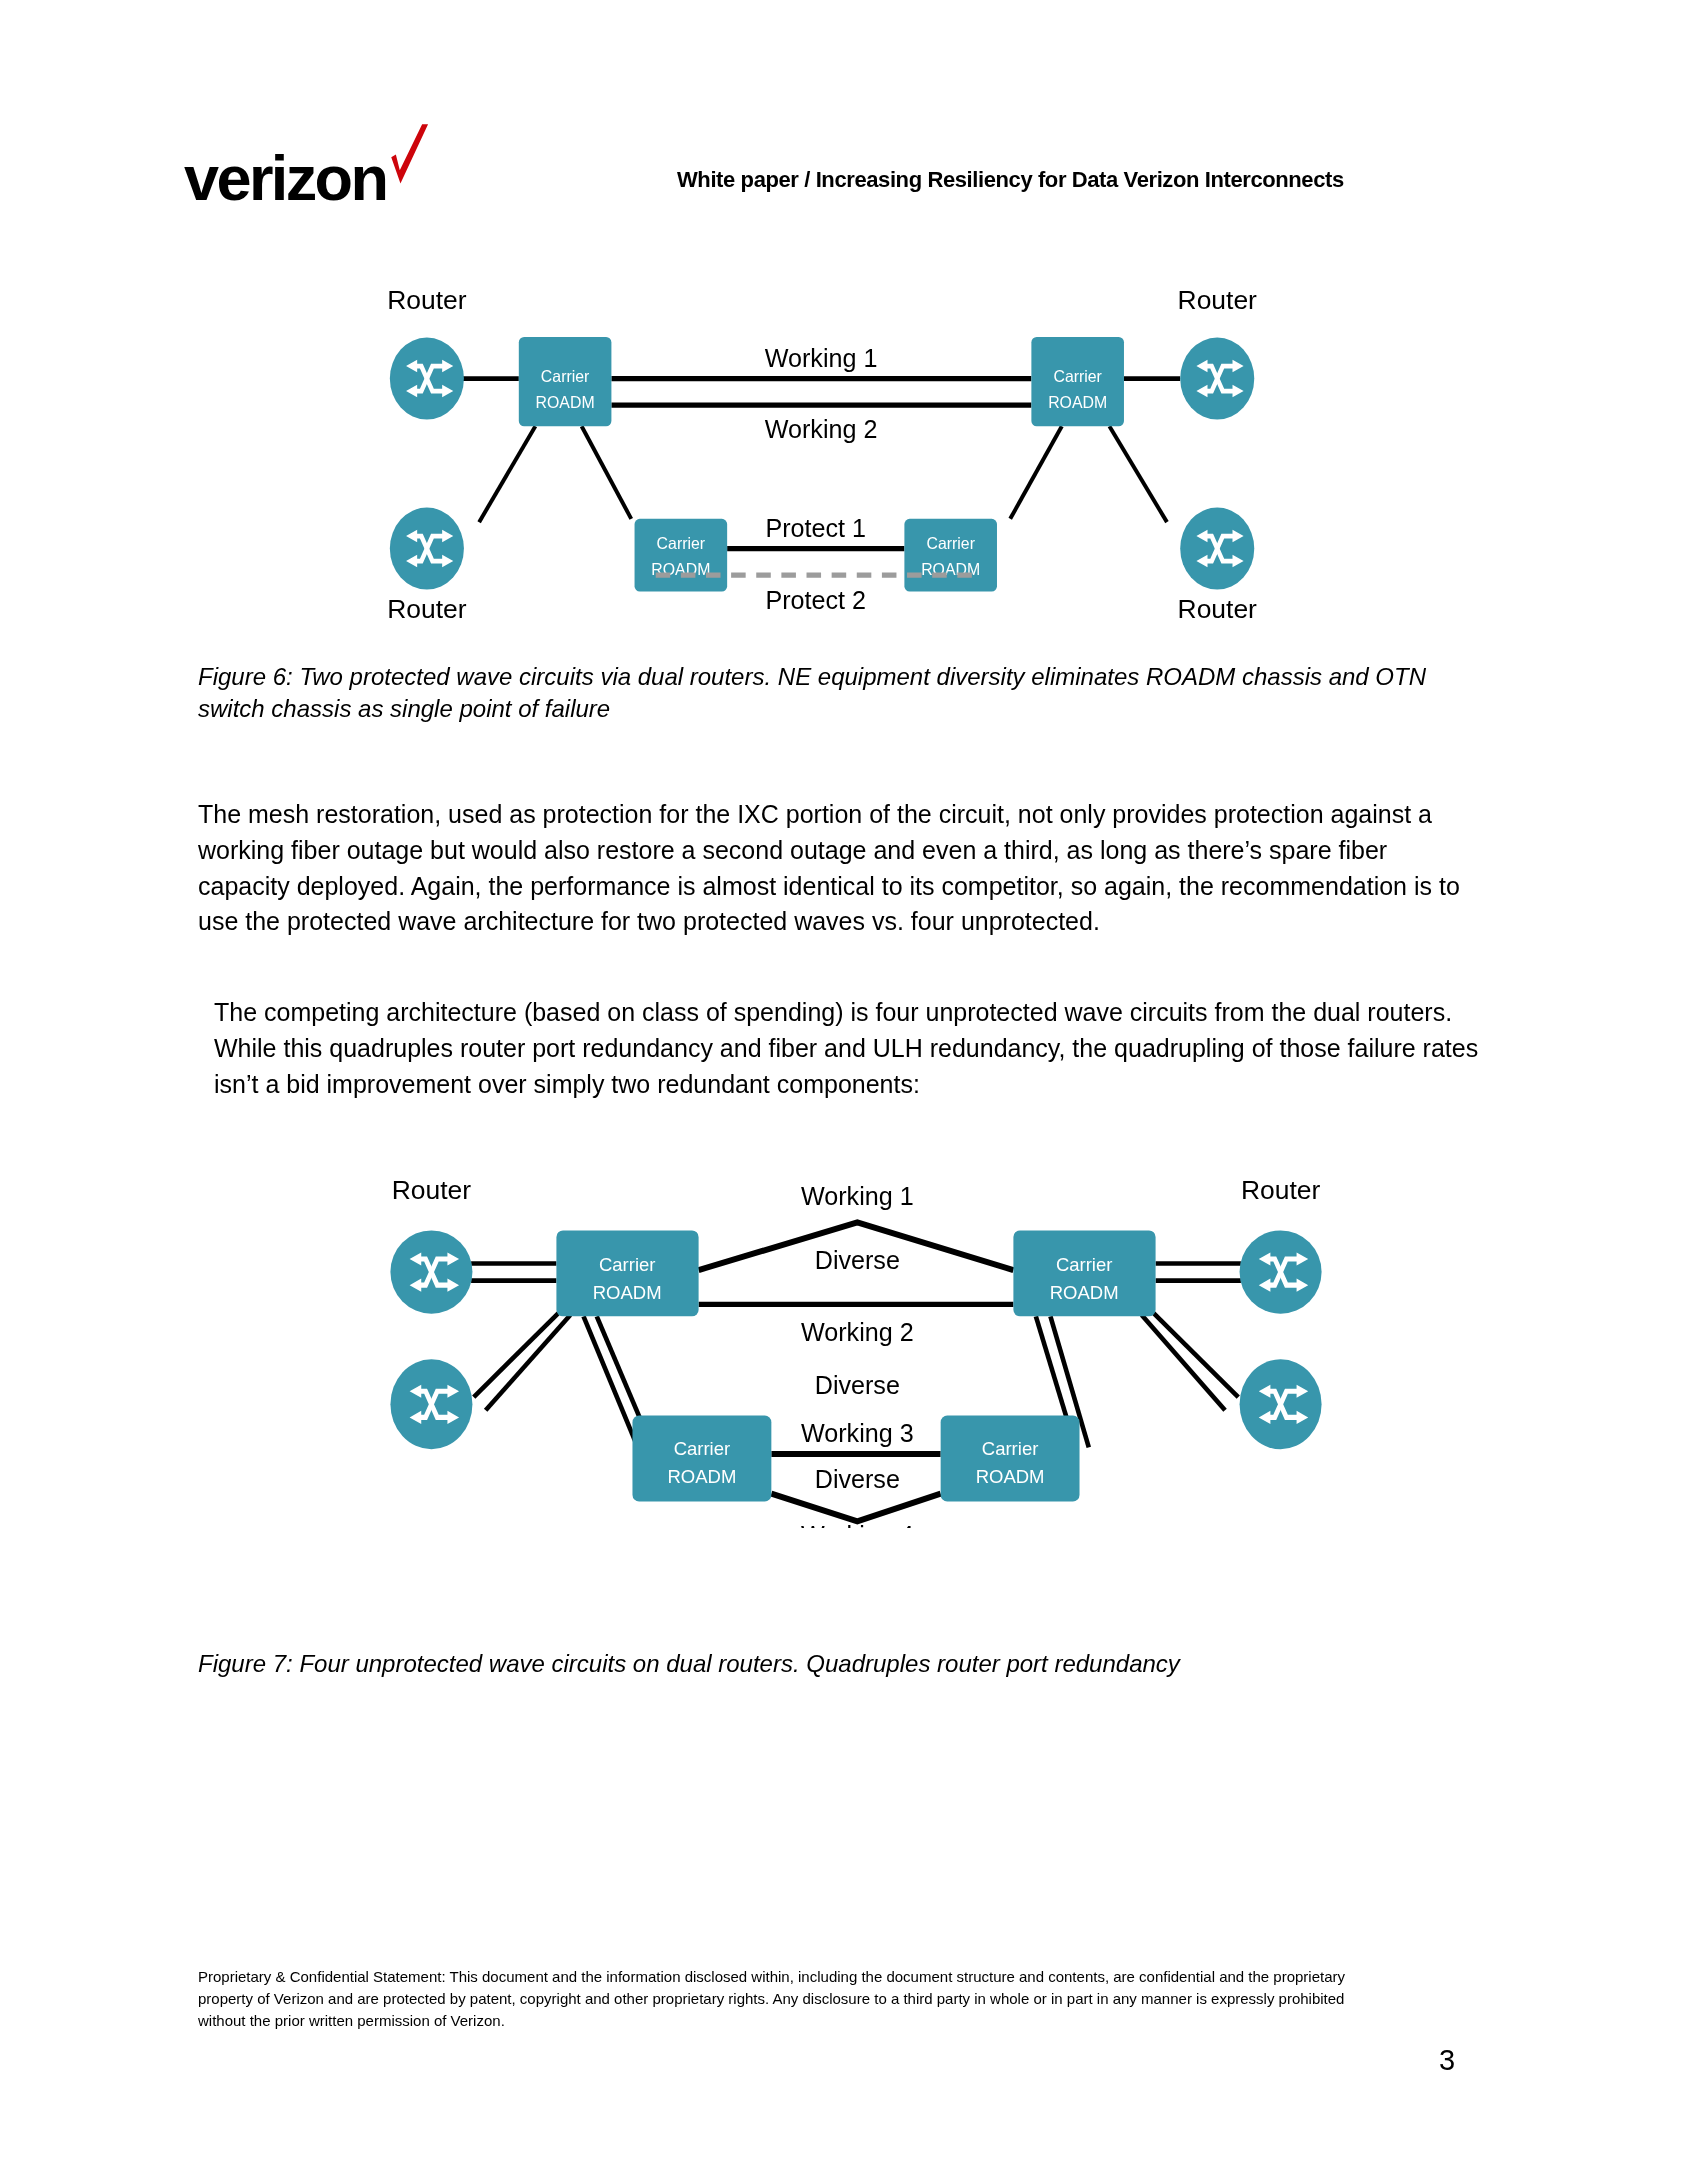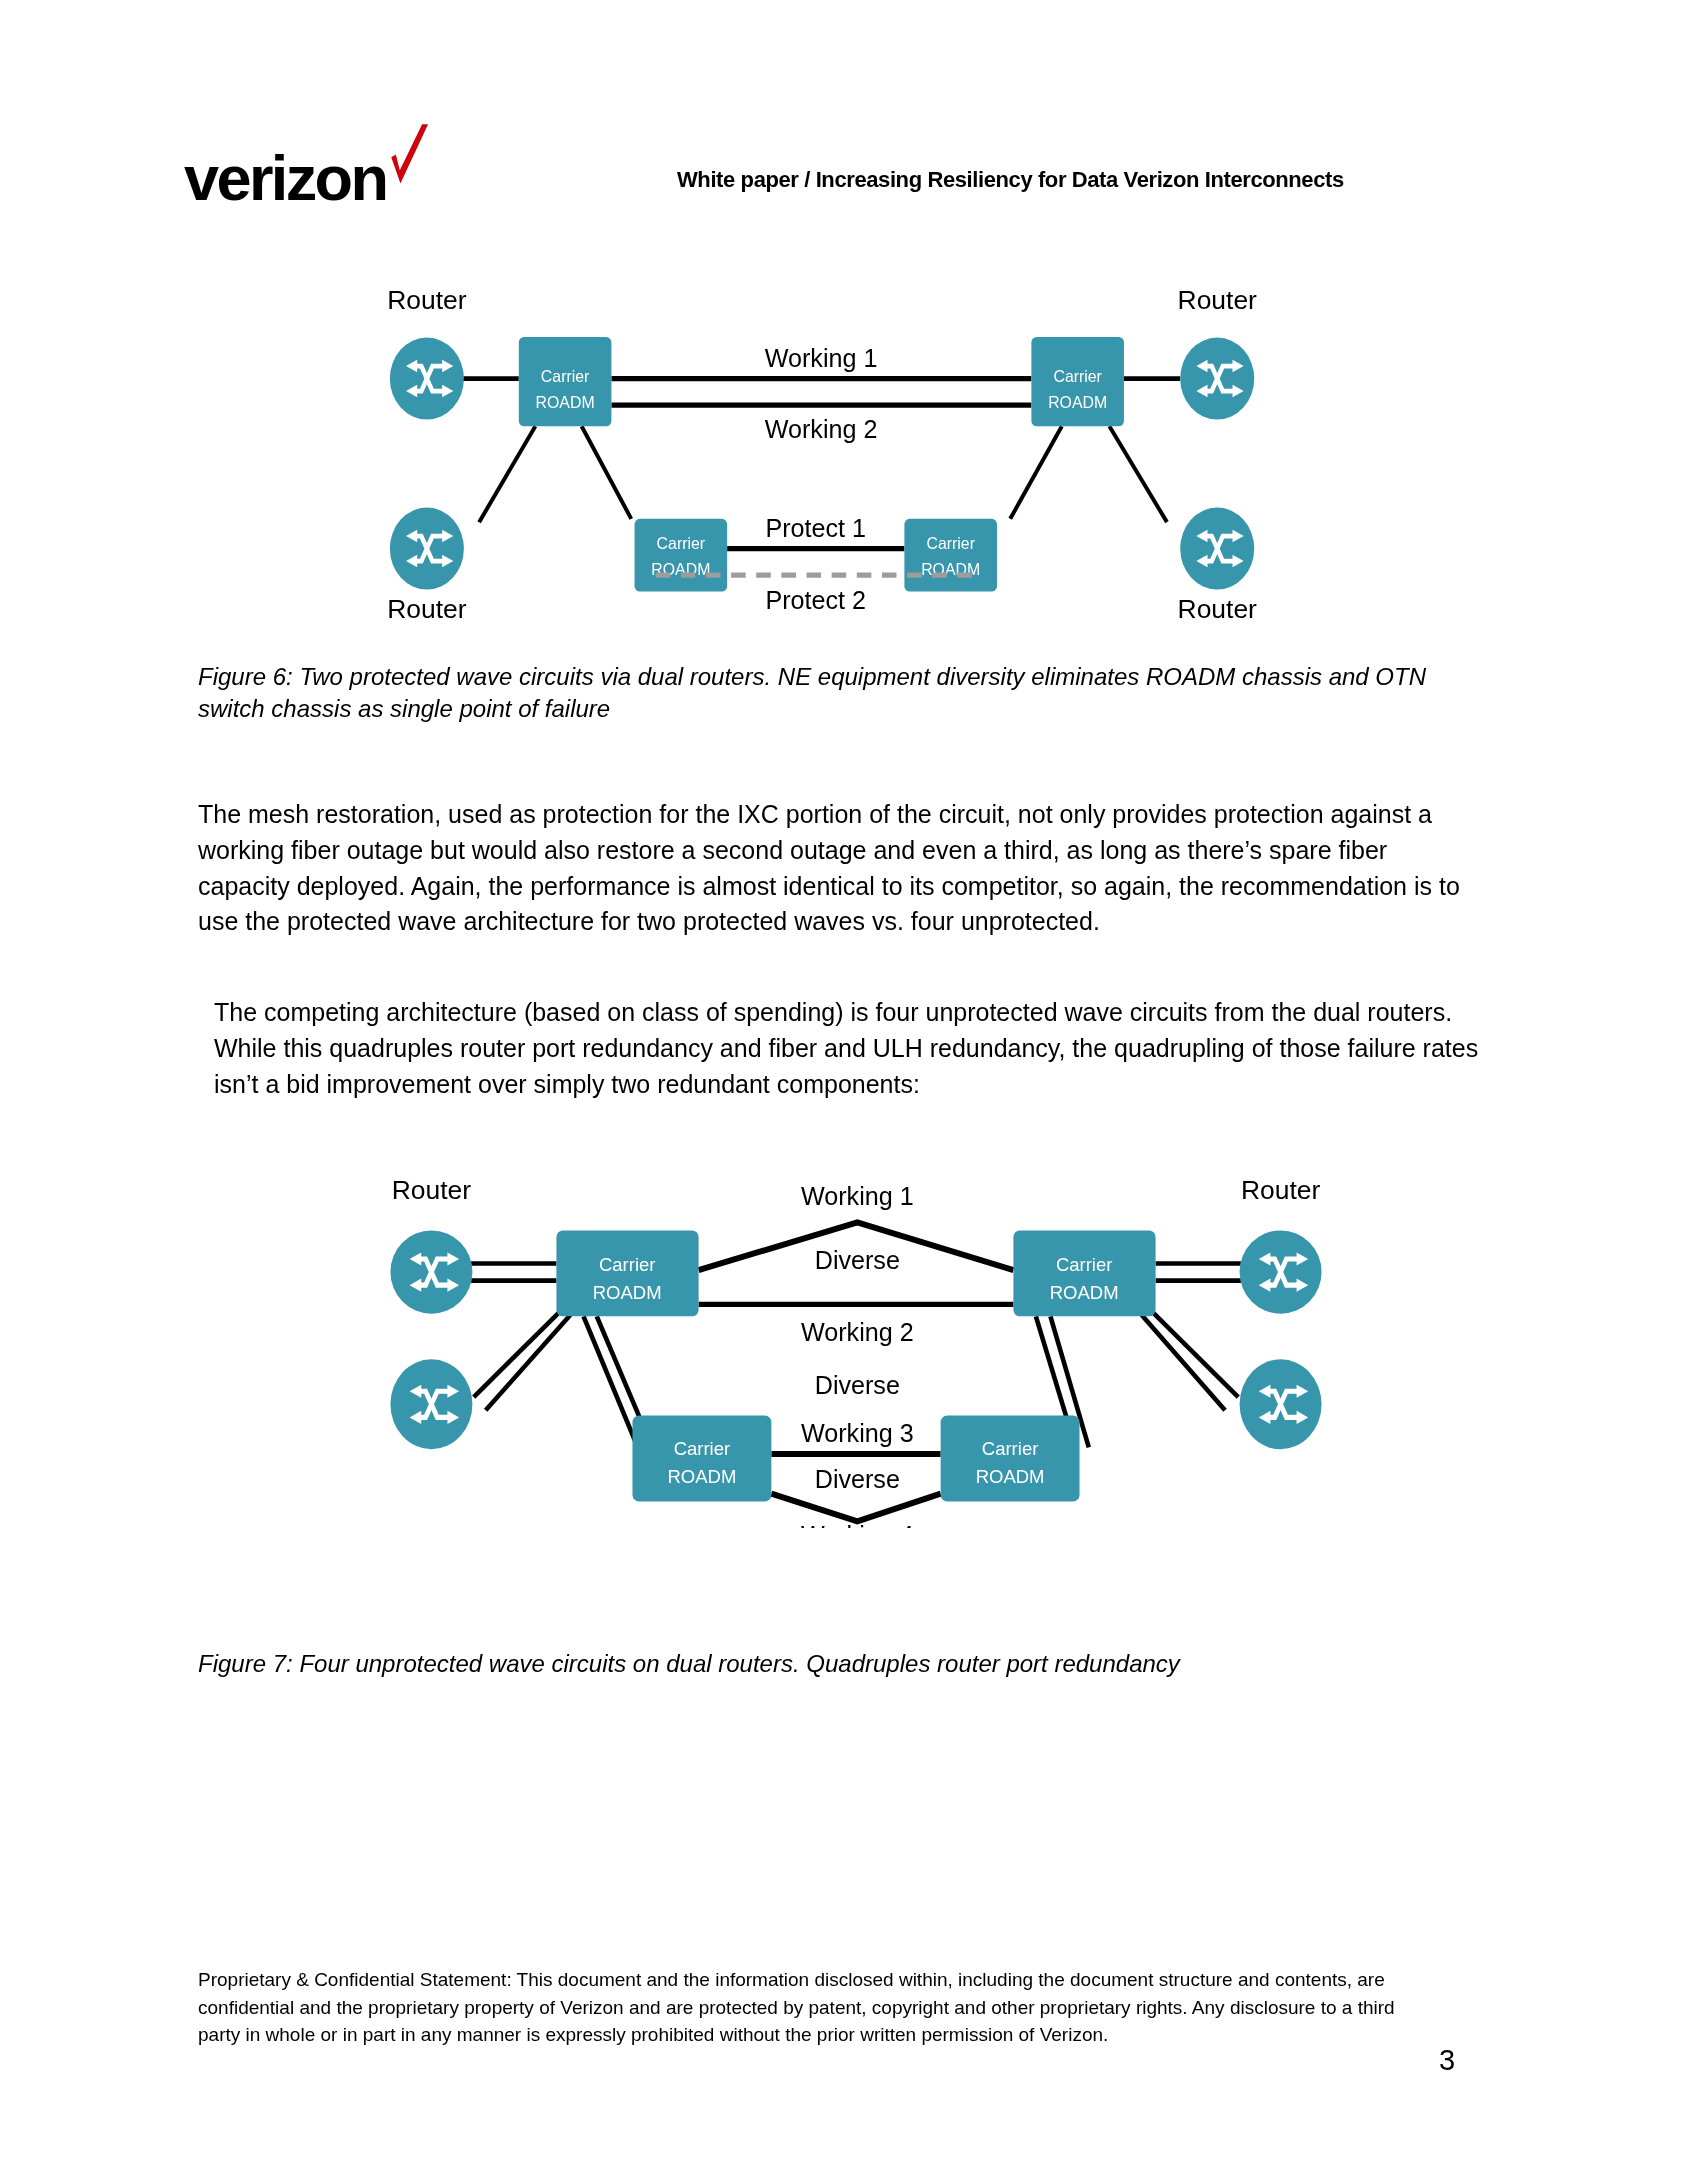--- a/index.html
+++ b/index.html
@@ -92,21 +92,21 @@
   }
   #para-1 { top: 797px; }
   #para-2 { top: 995px; margin-left: 16px; }
 
   
   #footer {
     position: absolute;
     left: 198px; top: 1966px;
     width: 1197px;
     font-family: "Liberation Sans", sans-serif;
-    font-size: 19px;
+    font-size: 15px;
     line-height: 1.45;
     color: #000000;
   }
   #page-number {
     position: absolute;
     left: 1439px; top: 2044px;
     font-family: "Liberation Sans", sans-serif;
     font-size: 29px;
     color: #000000;
   }

